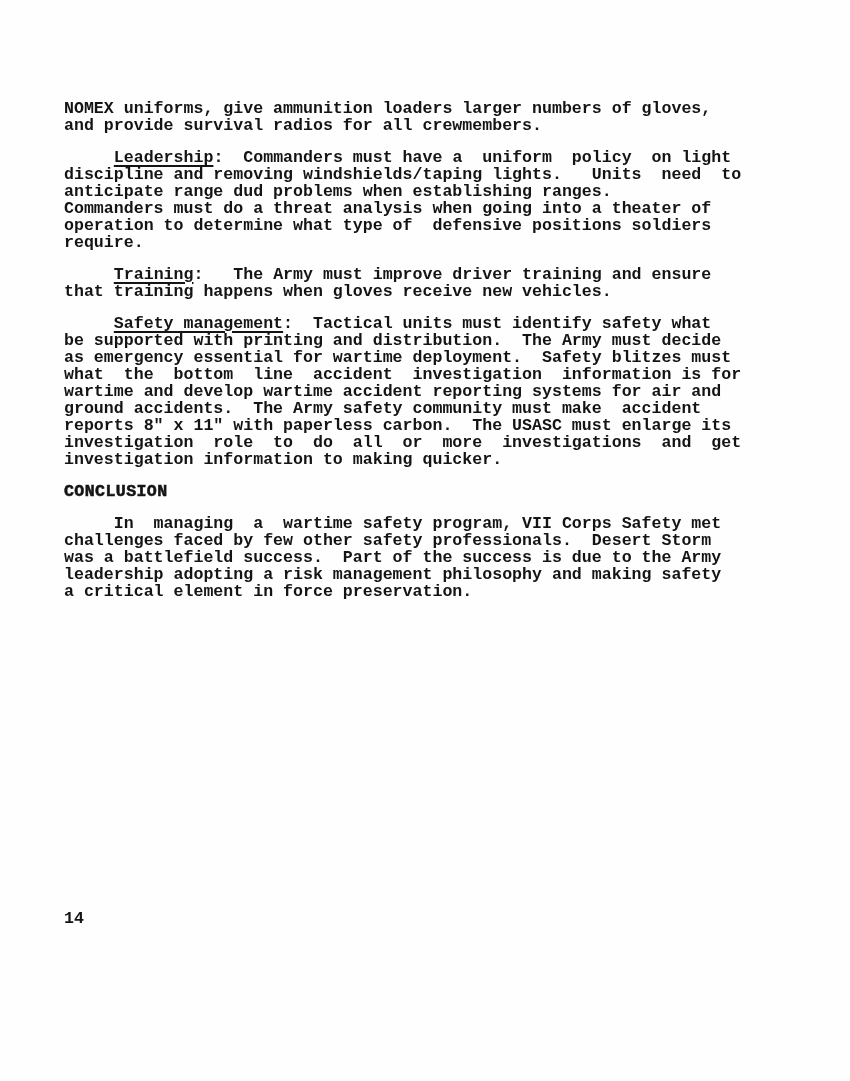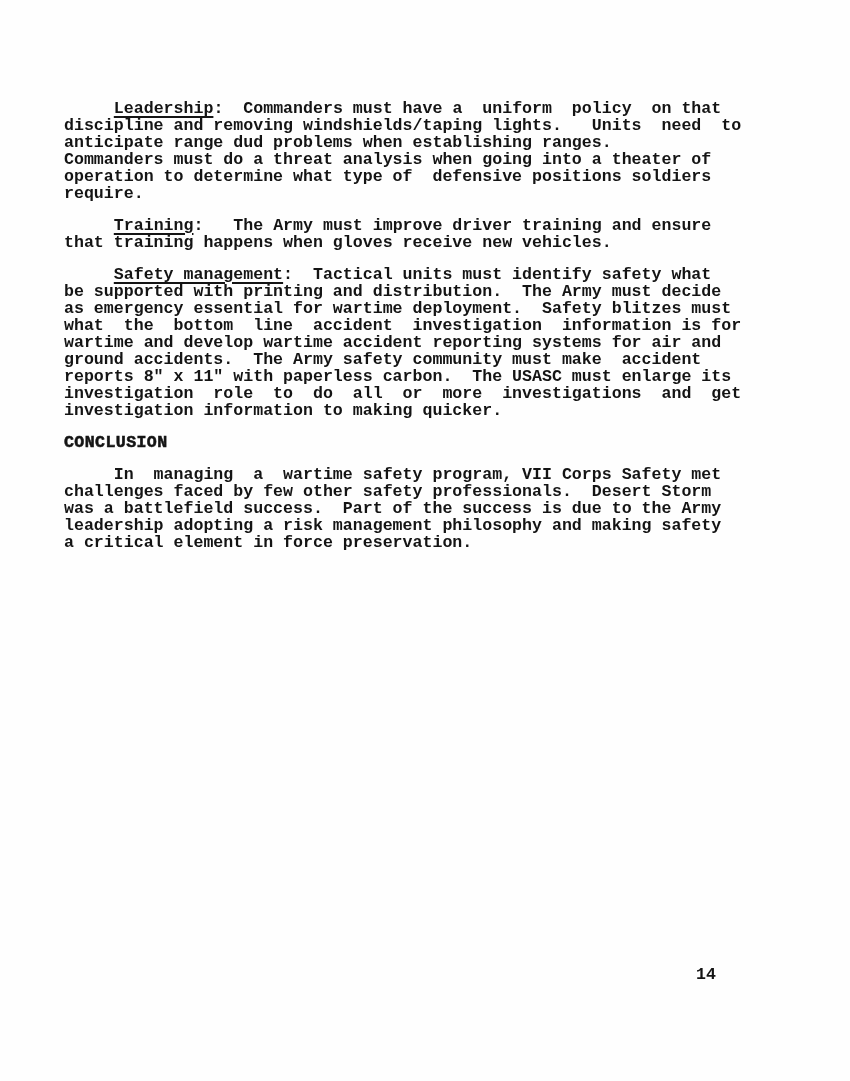--- a/index.html
+++ b/index.html
@@ -36,36 +36,40 @@
     text-decoration: underline;
     text-decoration-thickness: 1.5px;
     text-underline-offset: 3px;
   }
   .conclusion-heading {
     letter-spacing: 0.4px;
     -webkit-text-stroke: 0.55px #141414;
   }
   .page-number {
     position: absolute;
-    top: 966px;
+    top: 910px;
     left: 64px;
     width: 652px;
-    text-align: right;
+    text-align: left;
     white-space: pre;
   }
 </style>
 </head>
 <body>
 
 <div class="page">
   <div class="content">
 
+    <div class="para">
+      <div class="ln">NOMEX uniforms, give ammunition loaders larger numbers of gloves,</div>
+      <div class="ln">and provide survival radios for all crewmembers.</div>
+    </div>
 
     <div class="para">
-      <div class="ln"><span>     </span><span class="u">Leadership</span><span>:  Commanders must have a  uniform  policy  on that</span></div>
+      <div class="ln"><span>     </span><span class="u">Leadership</span><span>:  Commanders must have a  uniform  policy  on light</span></div>
       <div class="ln">discipline and removing windshields/taping lights.   Units  need  to</div>
       <div class="ln">anticipate range dud problems when establishing ranges.</div>
       <div class="ln">Commanders must do a threat analysis when going into a theater of</div>
       <div class="ln">operation to determine what type of  defensive positions soldiers</div>
       <div class="ln">require.</div>
     </div>
 
     <div class="para">
       <div class="ln"><span>     </span><span class="u">Training</span><span>:   The Army must improve driver training and ensure</span></div>
       <div class="ln">that training happens when gloves receive new vehicles.</div>

